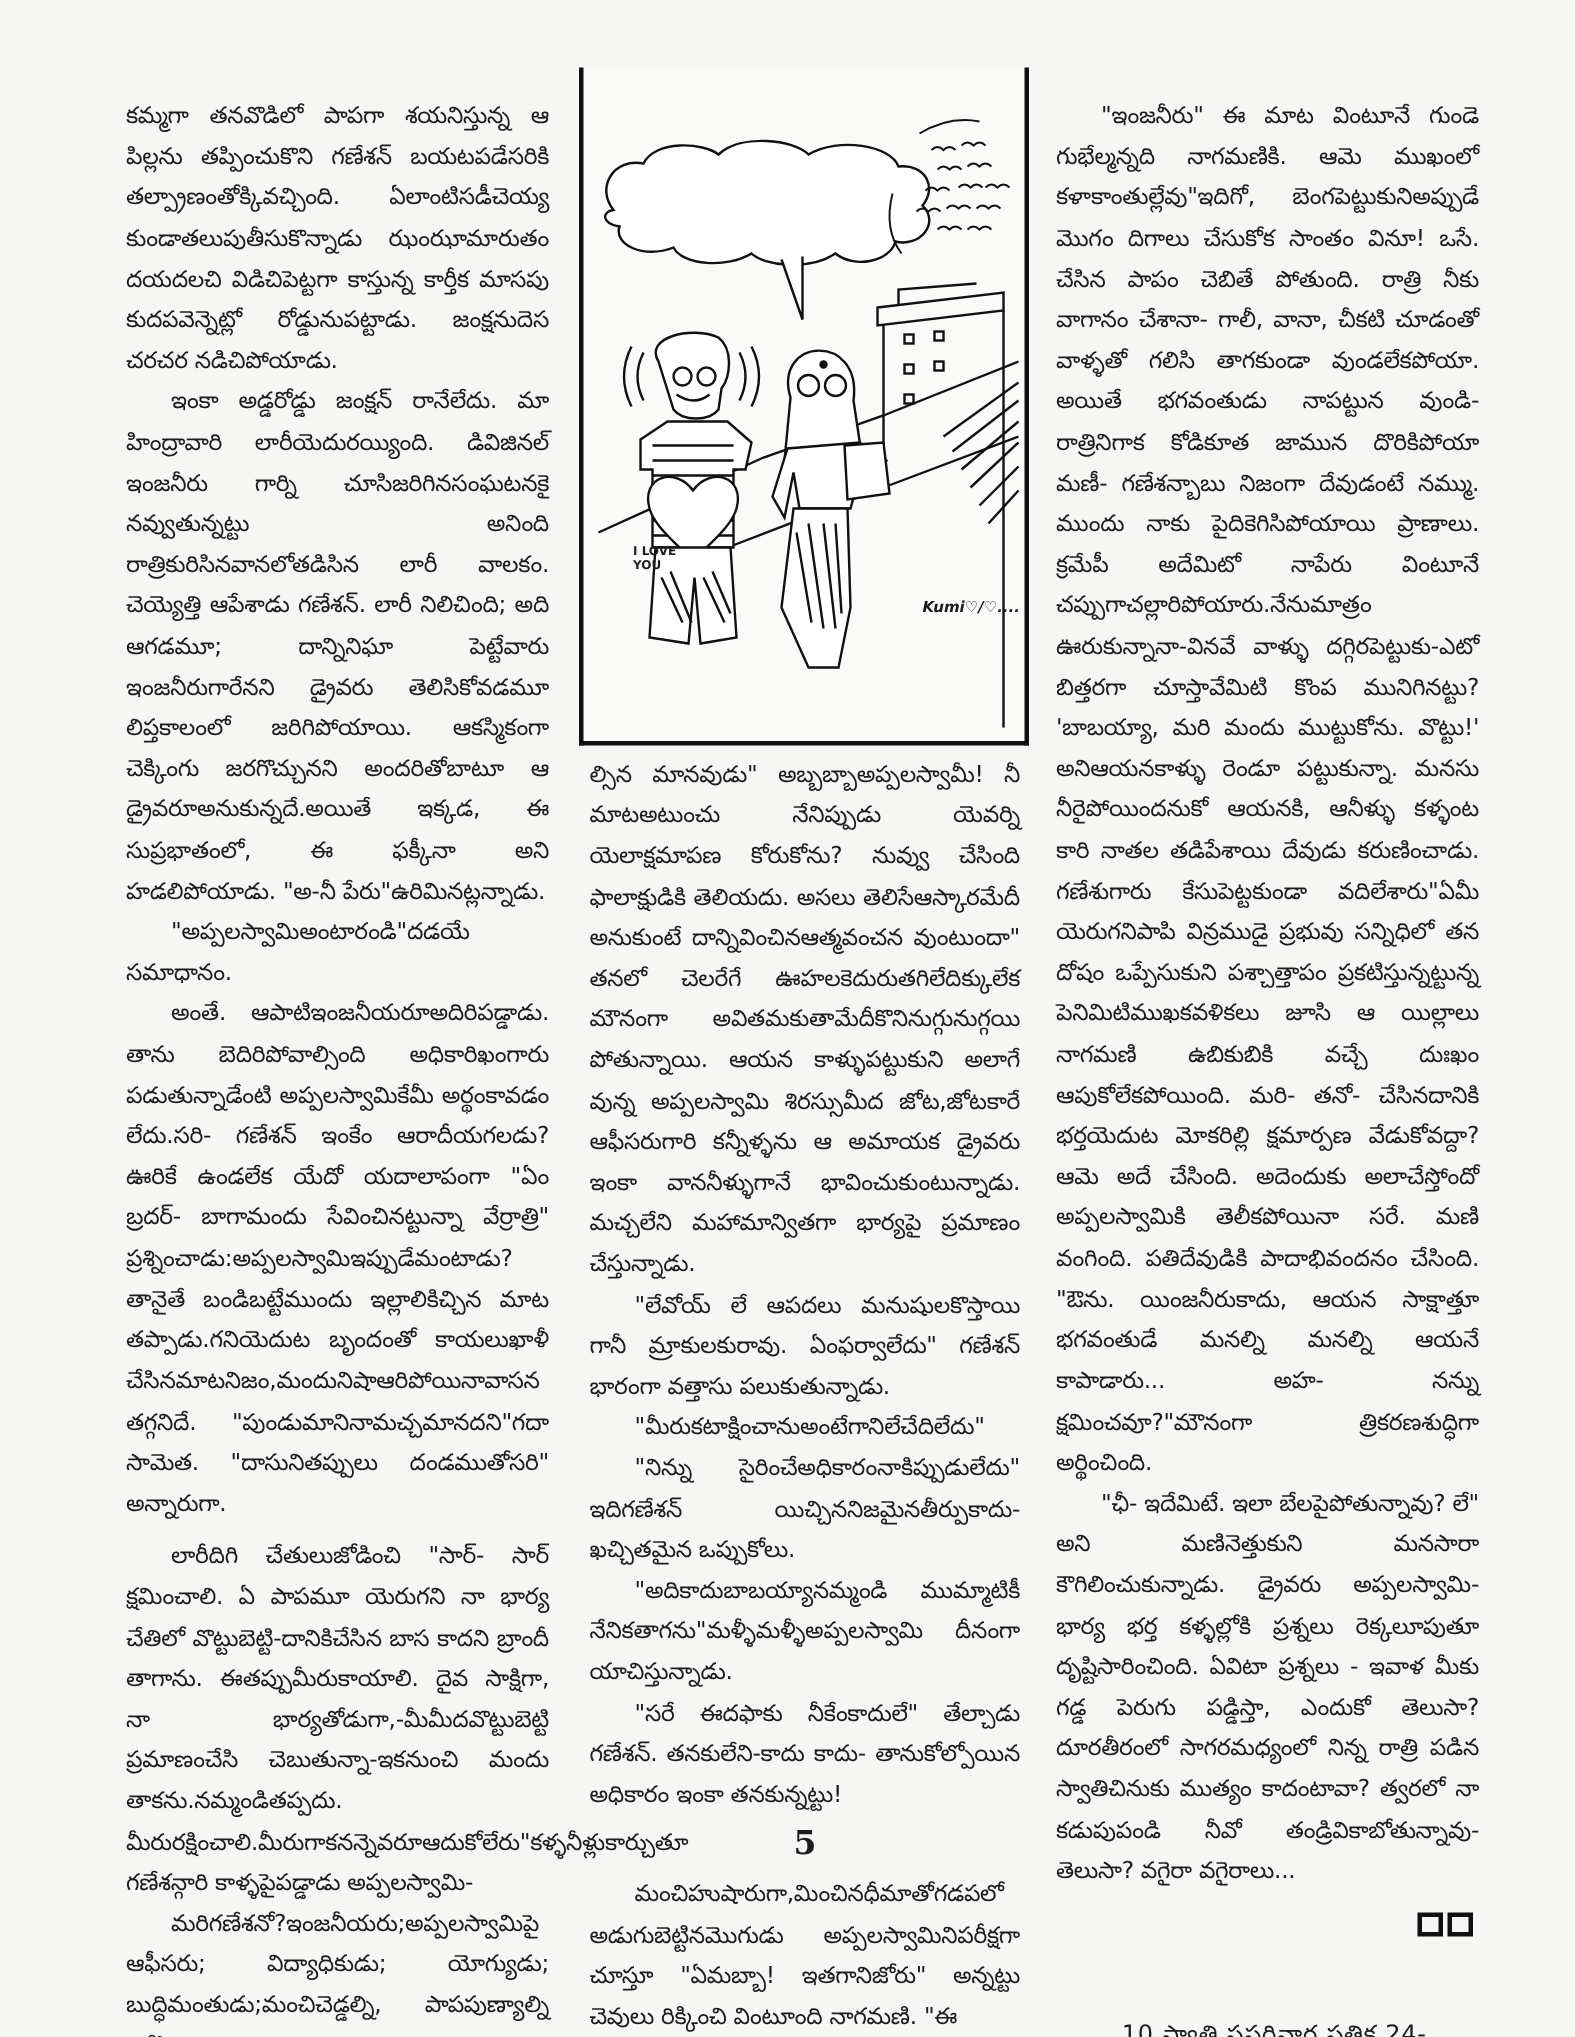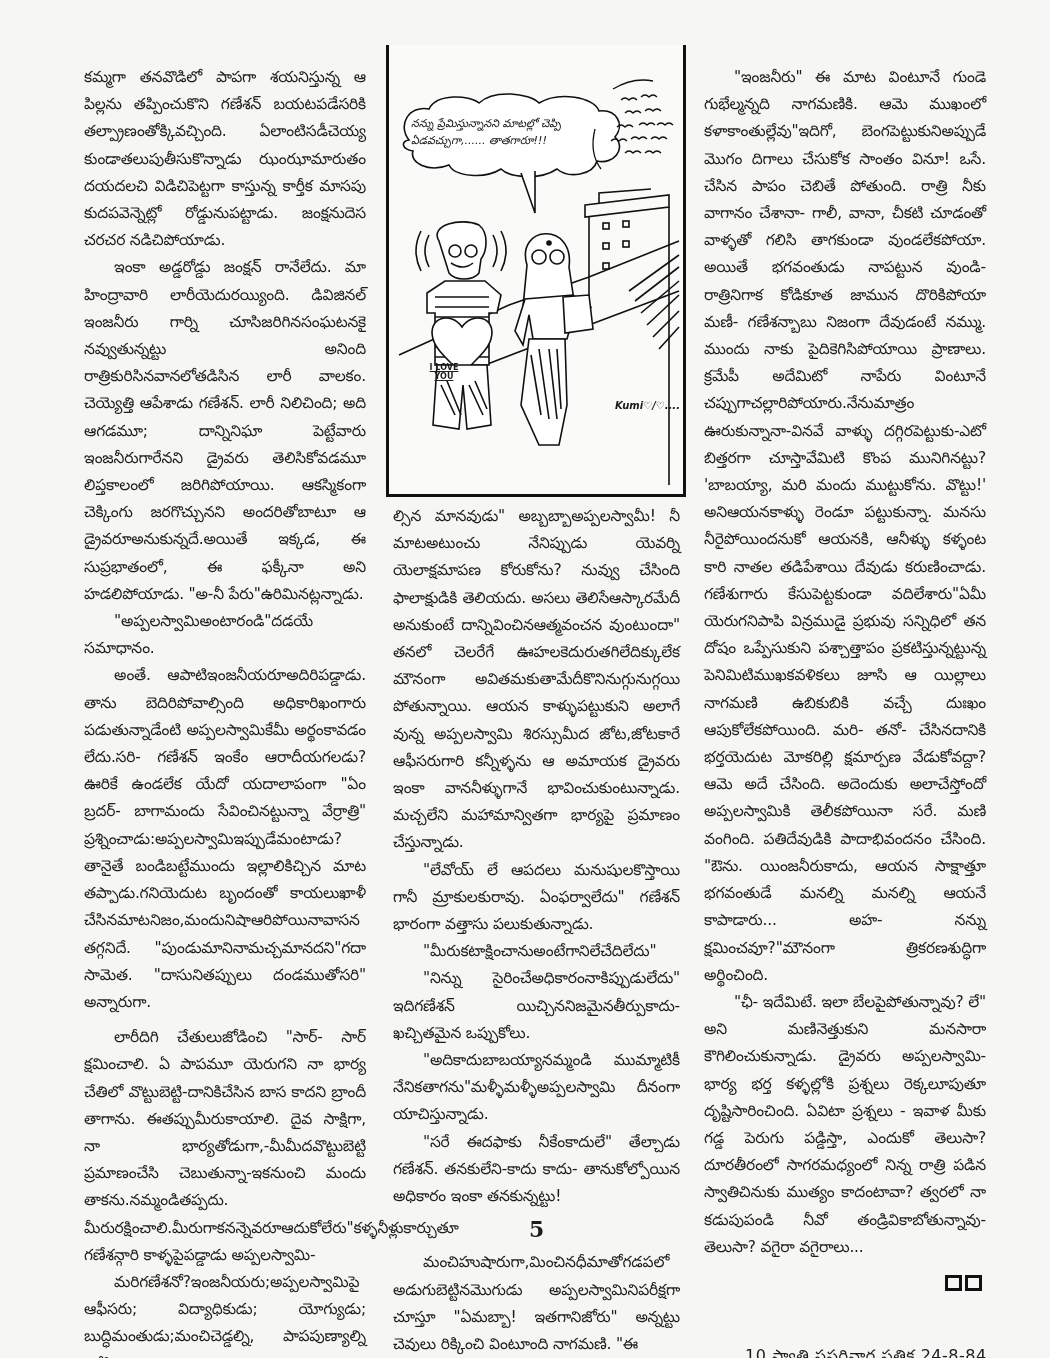--- a/index.html
+++ b/index.html
@@ -3,21 +3,21 @@
 <meta charset="utf-8">
 <style>
   html, body { margin: 0; padding: 0; }
   body {
     width: 1050px; height: 1358px; overflow: hidden;
     background: #f6f6f4;
     font-family: "DejaVu Sans", sans-serif;
     color: #1c1c1c;
     position: relative;
   }
-  .page { position: absolute; left: 0; top: 0; width: 954px; height: 1358px; padding-left: 44px; }
+  .page { position: absolute; left: 0; top: 0; width: 954px; height: 1358px; }
   .col {
     position: absolute;
     font-size: 15.5px;
     line-height: 27.2px;
     text-align: justify;
     letter-spacing: -0.2px;
   }
   .col p { margin: 0; }
   .col p.indent { text-indent: 30px; }
   .col p.gap { margin-top: 8px; }
@@ -54,21 +54,21 @@
     border-bottom: 3px solid #111;
     background: #fafaf8;
   }
   #cartoon svg { position: absolute; left: 0; top: 0; width: 294px; height: 449px; }
   .bubble-text {
     position: absolute; left: 22px; top: 70px; width: 200px;
     font-size: 11px; line-height: 17px; font-style: italic; color: #111;
   }
   .heart-text {
     position: absolute; left: 33px; top: 318px; width: 44px;
-    font-size: 8px; line-height: 9px; text-align: center; font-weight: bold; text-decoration: underline;
+    font-size: 8px; line-height: 9px; font-weight: bold;
   }
   .signature {
     position: absolute; left: 226px; top: 355px;
     font-size: 10px; font-style: italic; font-weight: bold; text-align: center;
   }
 </style>
 </head>
 <body>
 
 <div class="page">
@@ -140,21 +140,20 @@
         <path d="M138,220 C126,180 186,176 180,222 L186,262 L134,262 Z"></path>
         <circle cx="150" cy="212" r="7" fill="none"></circle>
           <circle cx="168" cy="212" r="7" fill="none"></circle>
         <circle cx="160" cy="198" r="2" fill="#111"></circle>
         <path d="M136,254 L126,286 L134,300 L140,270 L144,294 L178,294 L184,272 L196,278 L202,262 L184,250 Z"></path>
         <path d="M174,252 L200,250 L204,284 L176,288 Z"></path>
         <path d="M140,294 L132,360 L150,400 L170,400 L178,360 L176,294 Z"></path>
         <path d="M142,310 l10,60 M150,304 l10,70 M160,304 l8,70 M168,304 l4,60" fill="none"></path>
       </g>
     </svg>
-    <div class="bubble-text">నన్ను ప్రేమిస్తున్నానని మాటల్లో చెప్పి ఏడవచ్చుగా,...... తాతగారూ!!!</div>
     <div class="heart-text">I LOVE YOU</div>
     <div class="signature">Kumi♡/♡....</div>
   </div>
 
   <div class="col" id="col-mid">
     <p>ల్సిన మానవుడు" అబ్బబ్బాఅప్పలస్వామీ! నీ మాటఅటుంచు నేనిప్పుడు యెవర్ని యెలాక్షమాపణ కోరుకోను? నువ్వు చేసింది ఫాలాక్షుడికి తెలియదు. అసలు తెలిసేఆస్కారమేదీ అనుకుంటే దాన్నివించినఆత్మవంచన వుంటుందా" తనలో చెలరేగే ఊహలకెదురుతగిలేదిక్కులేక మౌనంగా అవితమకుతామేదీకొనినుగ్గునుగ్గయి పోతున్నాయి. ఆయన కాళ్ళుపట్టుకుని అలాగే వున్న అప్పలస్వామి శిరస్సుమీద జోట,జోటకారే ఆఫీసరుగారి కన్నీళ్ళను ఆ అమాయక డ్రైవరు ఇంకా వాననీళ్ళుగానే భావించుకుంటున్నాడు. మచ్చలేని మహామాన్వితగా భార్యపై ప్రమాణం చేస్తున్నాడు.</p>
     <p class="indent">"లేవోయ్ లే ఆపదలు మనుషులకొస్తాయి గానీ మ్రాకులకురావు. ఏంఫర్వాలేదు" గణేశన్ భారంగా వత్తాసు పలుకుతున్నాడు.</p>
     <p class="indent">"మీరుకటాక్షించానుఅంటేగానిలేచేదిలేదు"</p>
     <p class="indent">"నిన్ను సైరించేఅధికారంనాకిప్పుడులేదు" ఇదిగణేశన్ యిచ్చిననిజమైనతీర్పుకాదు-ఖచ్చితమైన ఒప్పుకోలు.</p>
     <p class="indent">"అదికాదుబాబయ్యానమ్మండి ముమ్మాటికీ నేనికతాగను"మళ్ళీమళ్ళీఅప్పలస్వామి దీనంగా యాచిస్తున్నాడు.</p>

